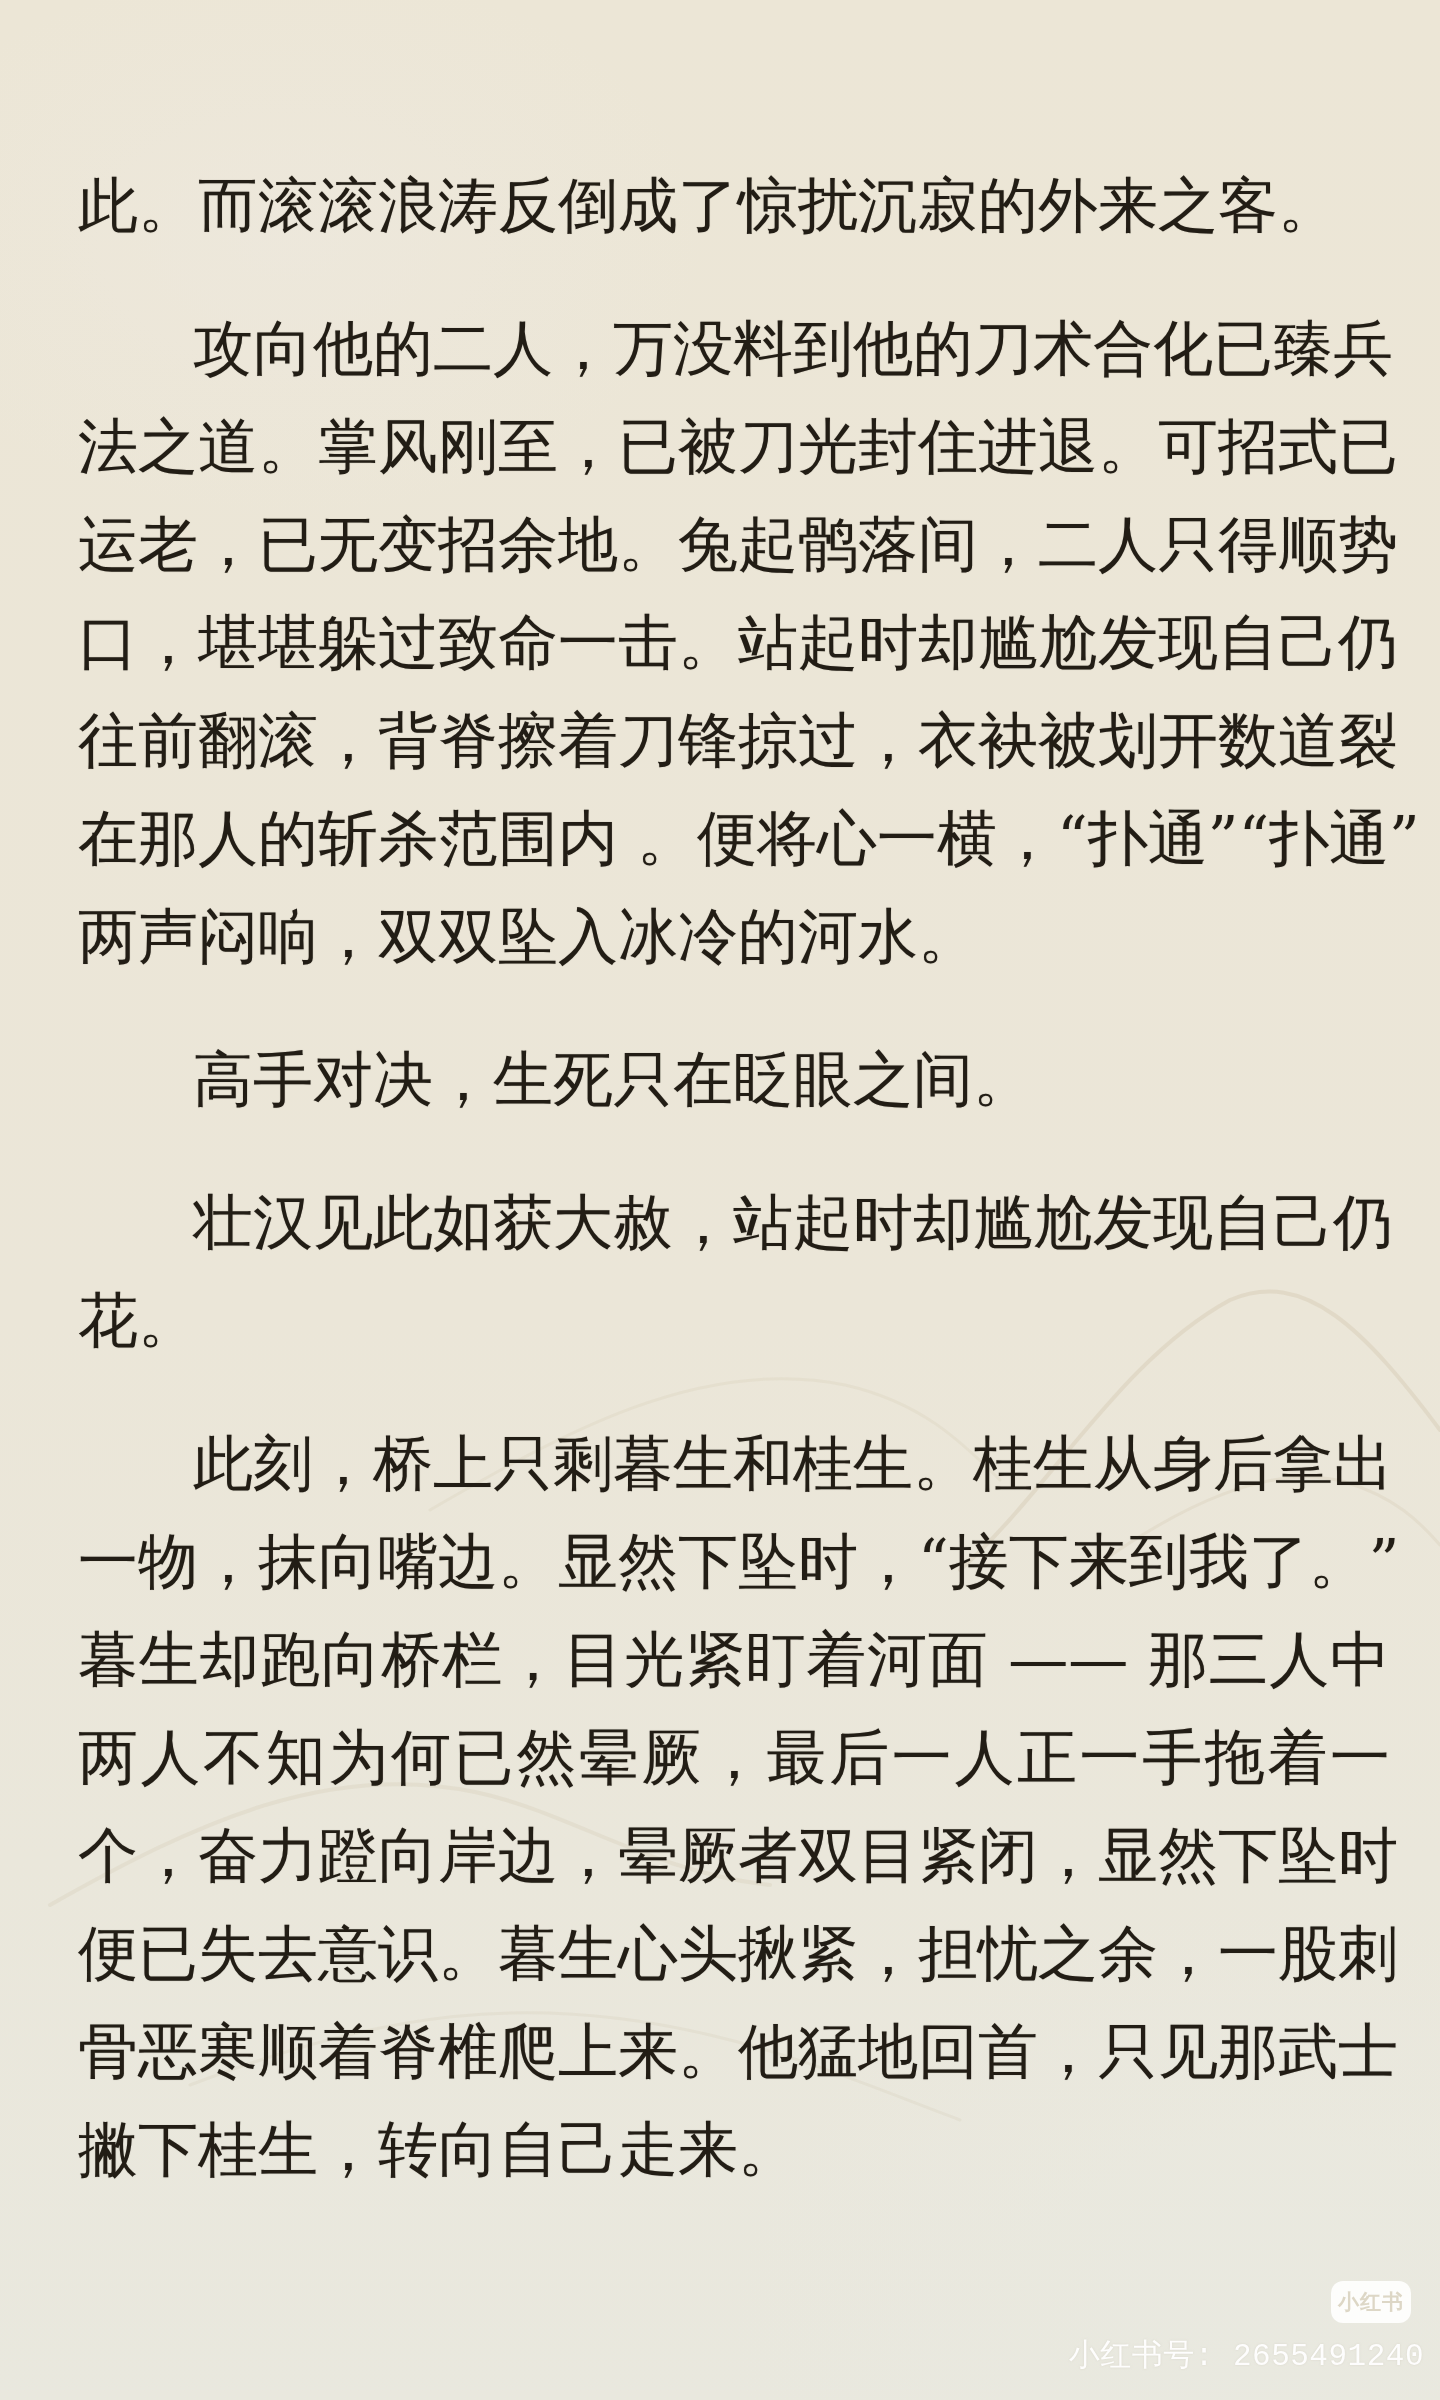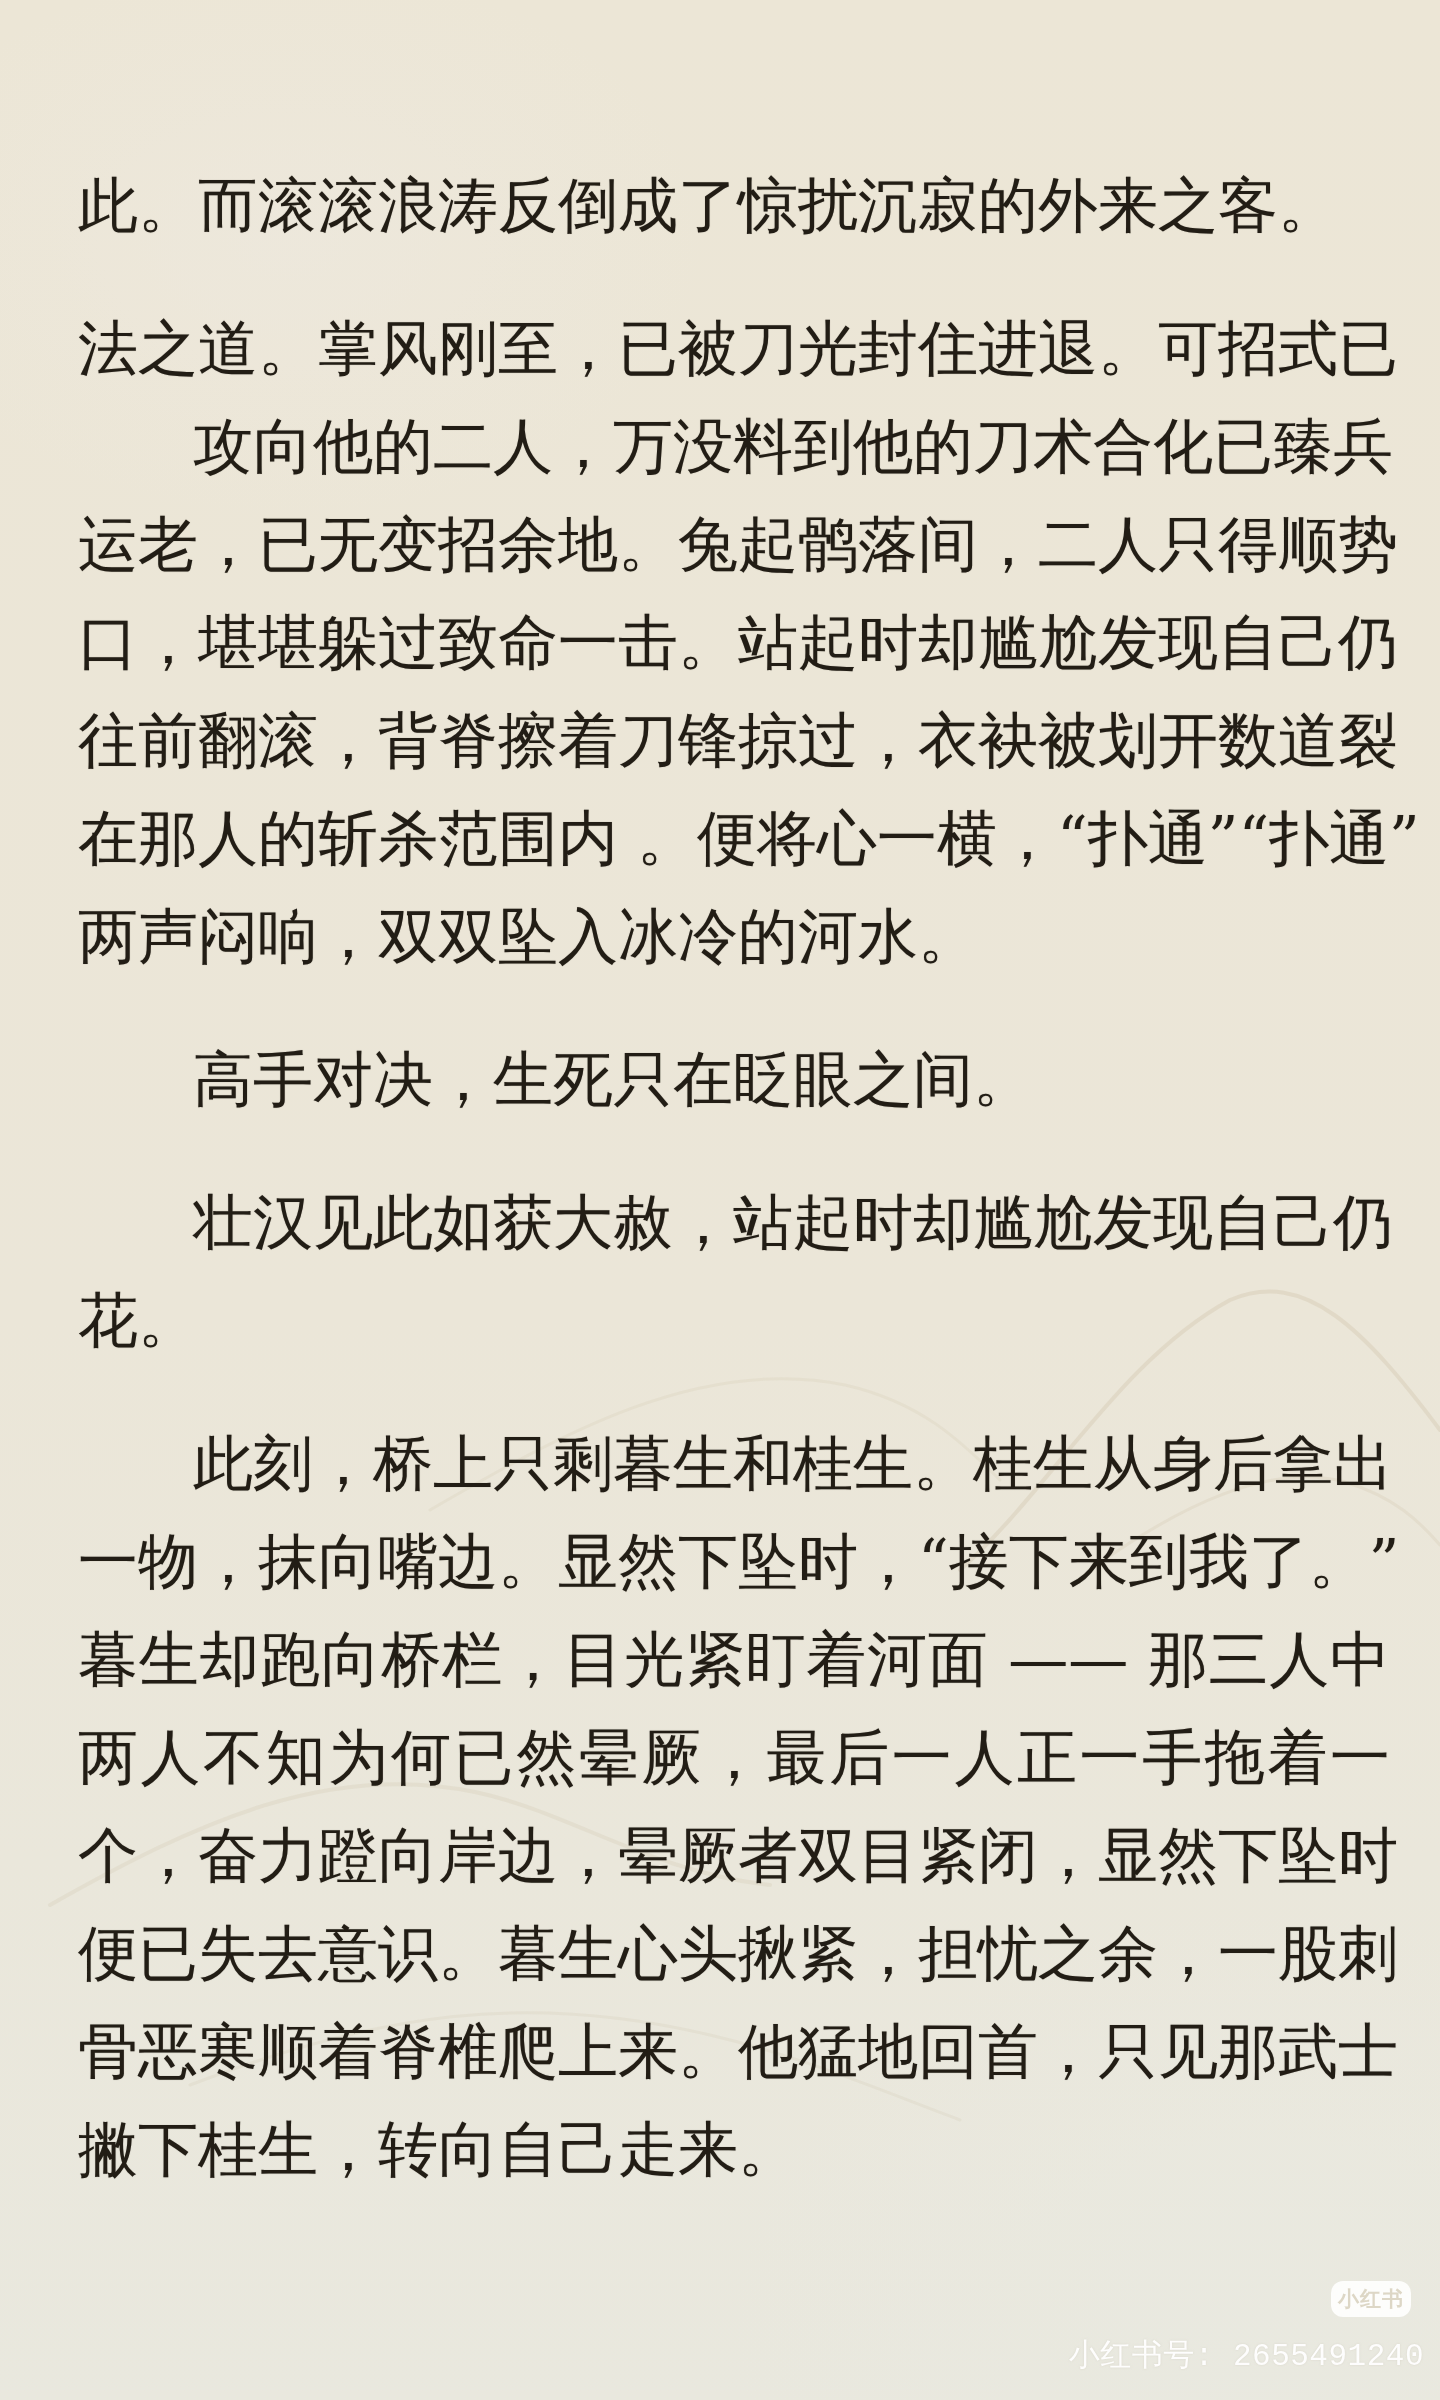--- a/index.html
+++ b/index.html
@@ -45,21 +45,21 @@
   .line.indent { padding-left: 115px; }
   .line.last {
     text-align: center;
     text-align-last: left;
   }
   .watermark-badge {
     position: absolute;
     top: 2281px;
     right: 29px;
     width: 80px;
-    height: 36px;
+    height: 42px;
     border-radius: 12px;
     background: rgba(255,255,255,0.88);
     display: flex;
     align-items: center;
     justify-content: center;
   }
   .watermark-badge span {
     font-family: "Liberation Sans", sans-serif;
     font-weight: bold;
     font-size: 21px;
@@ -88,22 +88,22 @@
     <path d="M 50 1905 C 200 1820, 330 1762, 475 1792 C 570 1812, 650 1872, 770 1885" stroke-width="4" opacity="0.15"></path>
     <path d="M 190 2085 C 380 2012, 530 1992, 710 2035 C 800 2056, 880 2090, 960 2120" stroke-width="3" opacity="0.12"></path>
   </g>
 </svg>
 
 <div class="text-content">
     <div class="paragraph">
       <div class="line last">此。而滚滚浪涛反倒成了惊扰沉寂的外来之客。</div>
     </div>
     <div class="paragraph">
+      <div class="line indent">攻向他的二人，万没料到他的刀术合化已臻兵</div>
       <div class="line">法之道。掌风刚至，已被刀光封住进退。可招式已</div>
-      <div class="line indent">攻向他的二人，万没料到他的刀术合化已臻兵</div>
       <div class="line">运老，已无变招余地。兔起鹘落间，二人只得顺势</div>
       <div class="line">口，堪堪躲过致命一击。站起时却尴尬发现自己仍</div>
       <div class="line">往前翻滚，背脊擦着刀锋掠过，衣袂被划开数道裂</div>
       <div class="line">在那人的斩杀范围内 。便将心一横，“扑通”“扑通”</div>
       <div class="line last">两声闷响，双双坠入冰冷的河水。</div>
     </div>
     <div class="paragraph">
       <div class="line indent last">高手对决，生死只在眨眼之间。</div>
     </div>
     <div class="paragraph">

